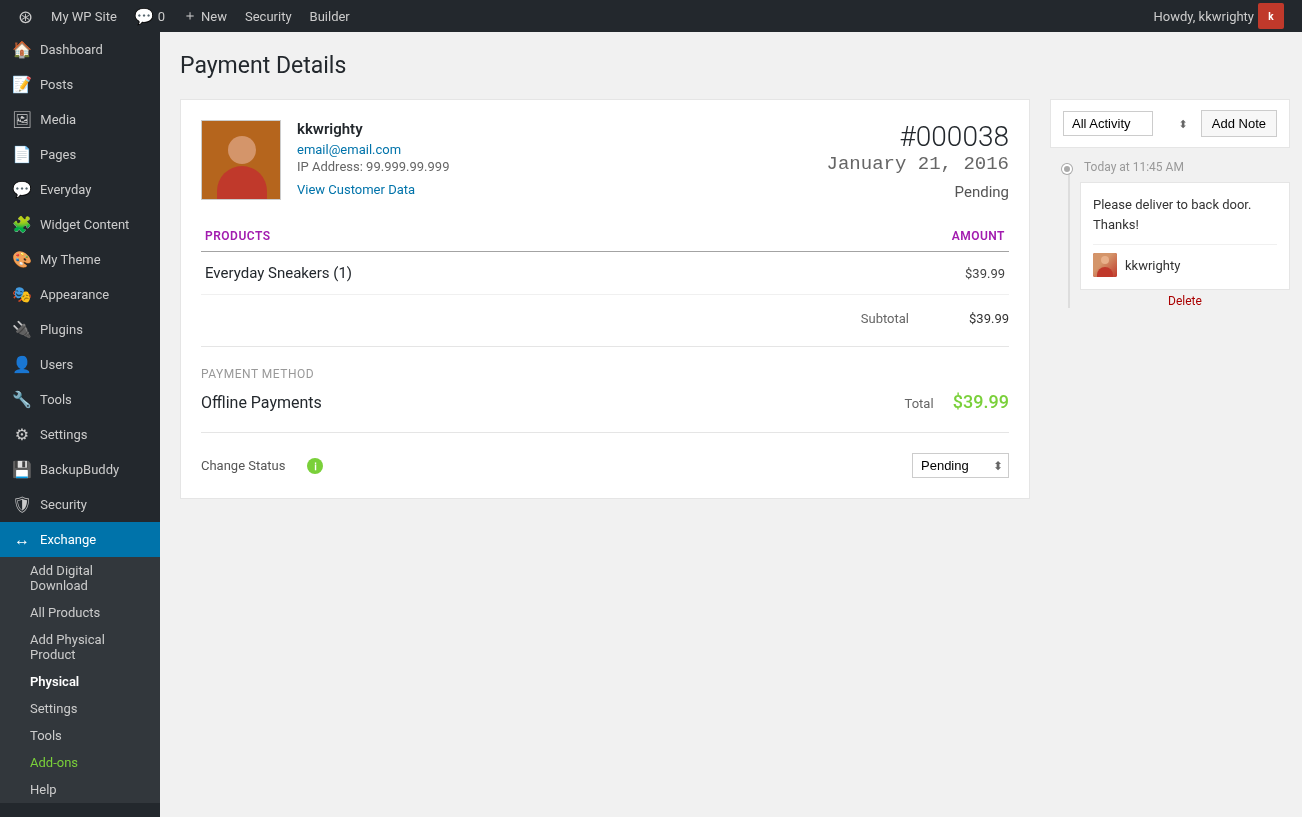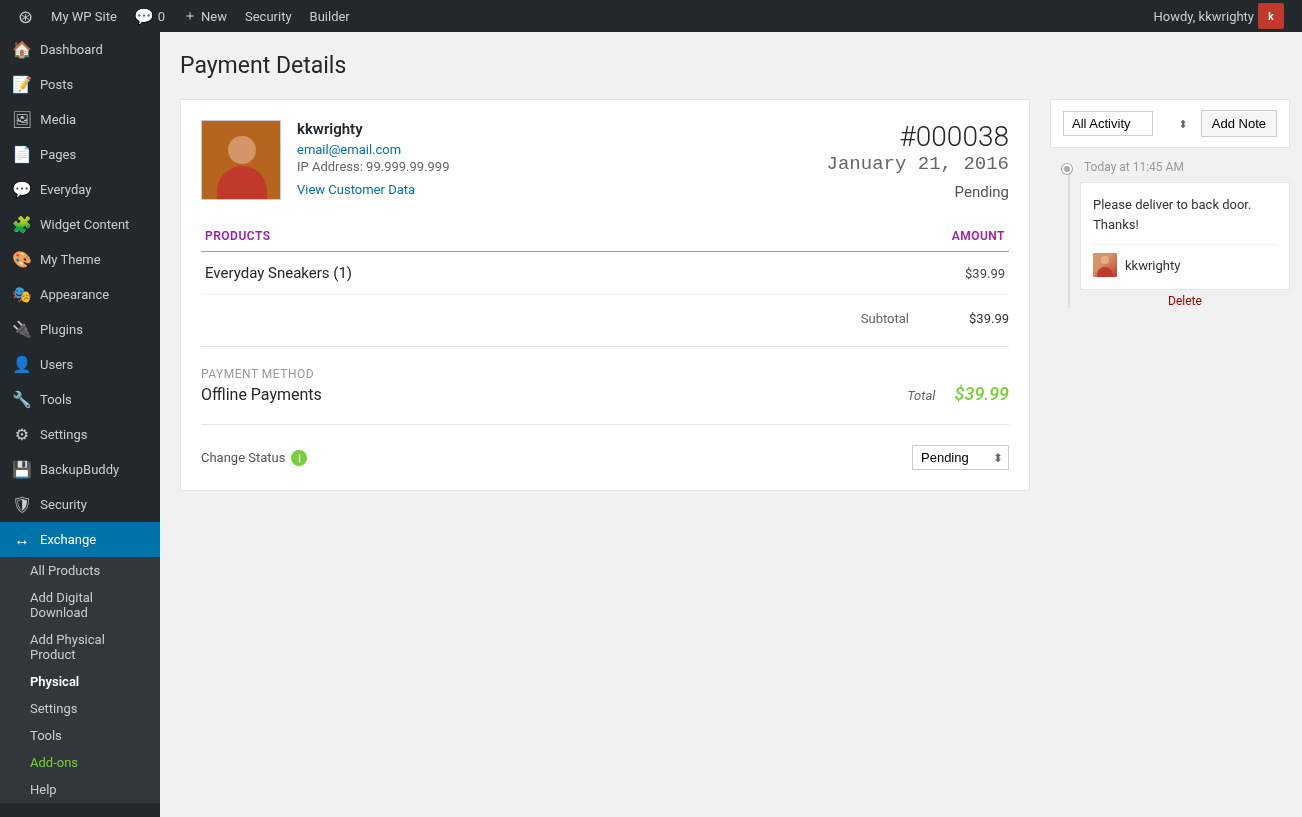--- a/index.html
+++ b/index.html
@@ -170,26 +170,26 @@
     .products-table td { padding: 12px 4px; border-bottom: 1px solid #f0f0f0; }
     .products-table td.right { text-align: right; }
     .product-name { font-size: 15px; color: #23282d; }
 
     .totals-row { display: flex; justify-content: flex-end; margin-bottom: 8px; }
     .totals-label { width: 120px; text-align: right; color: #666; padding-right: 20px; }
     .totals-value { width: 80px; text-align: right; color: #333; }
 
     
     .payment-method-section { margin-top: 20px; padding-top: 20px; border-top: 1px solid #e5e5e5; }
-    .payment-method-label { color: #999; font-size: 12px; text-transform: uppercase; letter-spacing: 0.5px; margin-bottom: 4px; }
+    .payment-method-label { color: #999; font-size: 12px; text-transform: uppercase; letter-spacing: 0.5px; margin-bottom: 12px; }
     .payment-method-name { font-size: 16px; color: #23282d; }
 
     
     .status-section { margin-top: 20px; padding-top: 20px; border-top: 1px solid #e5e5e5; display: flex; align-items: center; justify-content: space-between; }
-    .status-label-wrap { display: flex; align-items: center; gap: 6px; }
+    .status-label-wrap { display: flex; align-items: center; gap: 22px; }
     .status-label { font-size: 13px; color: #555; }
     .status-info-icon {
       width: 16px; height: 16px; border-radius: 50%;
       background: #7ad03a; color: #fff;
       display: inline-flex; align-items: center; justify-content: center;
       font-size: 10px; font-weight: bold; cursor: pointer;
     }
     .status-select {
       padding: 4px 24px 4px 8px;
       border: 1px solid #ccc;
@@ -382,22 +382,22 @@
     <div class="sidebar-item">
       <span class="s-icon">🛡</span>
       <span class="s-label">Security</span>
     </div>
     <div class="sidebar-item active">
       <span class="s-icon">↔</span>
       <span class="s-label">Exchange</span>
     </div>
 
     <div class="submenu">
+      <div class="submenu-item">Add Digital Download</div>
       <div class="submenu-item">All Products</div>
-      <div class="submenu-item">Add Digital Download</div>
       <div class="submenu-item">Add Physical Product</div>
       <div class="submenu-item active">Physical</div>
       <div class="submenu-item">Settings</div>
       <div class="submenu-item">Tools</div>
       <div class="submenu-item green">Add-ons</div>
       <div class="submenu-item">Help</div>
     </div>
   </nav>
 
   <div class="main-content">
@@ -447,21 +447,21 @@
           <div class="totals-row">
             <span class="totals-label">Subtotal</span>
             <span class="totals-value">$39.99</span>
           </div>
 
           <div class="payment-method-section" style="display:flex; justify-content:space-between; align-items:flex-end;">
             <div>
               <div class="payment-method-label">Payment Method</div>
               <div class="payment-method-name">Offline Payments</div>
             </div>
-            <div style="text-align:right;font-style:italic;">
+            <div style="text-align:right;">
               <span style="color:#666; margin-right:16px;">Total</span>
               <span style="color:#7ad03a; font-size:18px; font-weight:500;">$39.99</span>
             </div>
           </div>
 
           <div class="status-section">
             <div class="status-label-wrap">
               <span class="status-label">Change Status</span>
               <span class="status-info-icon">ℹ</span>
             </div>

